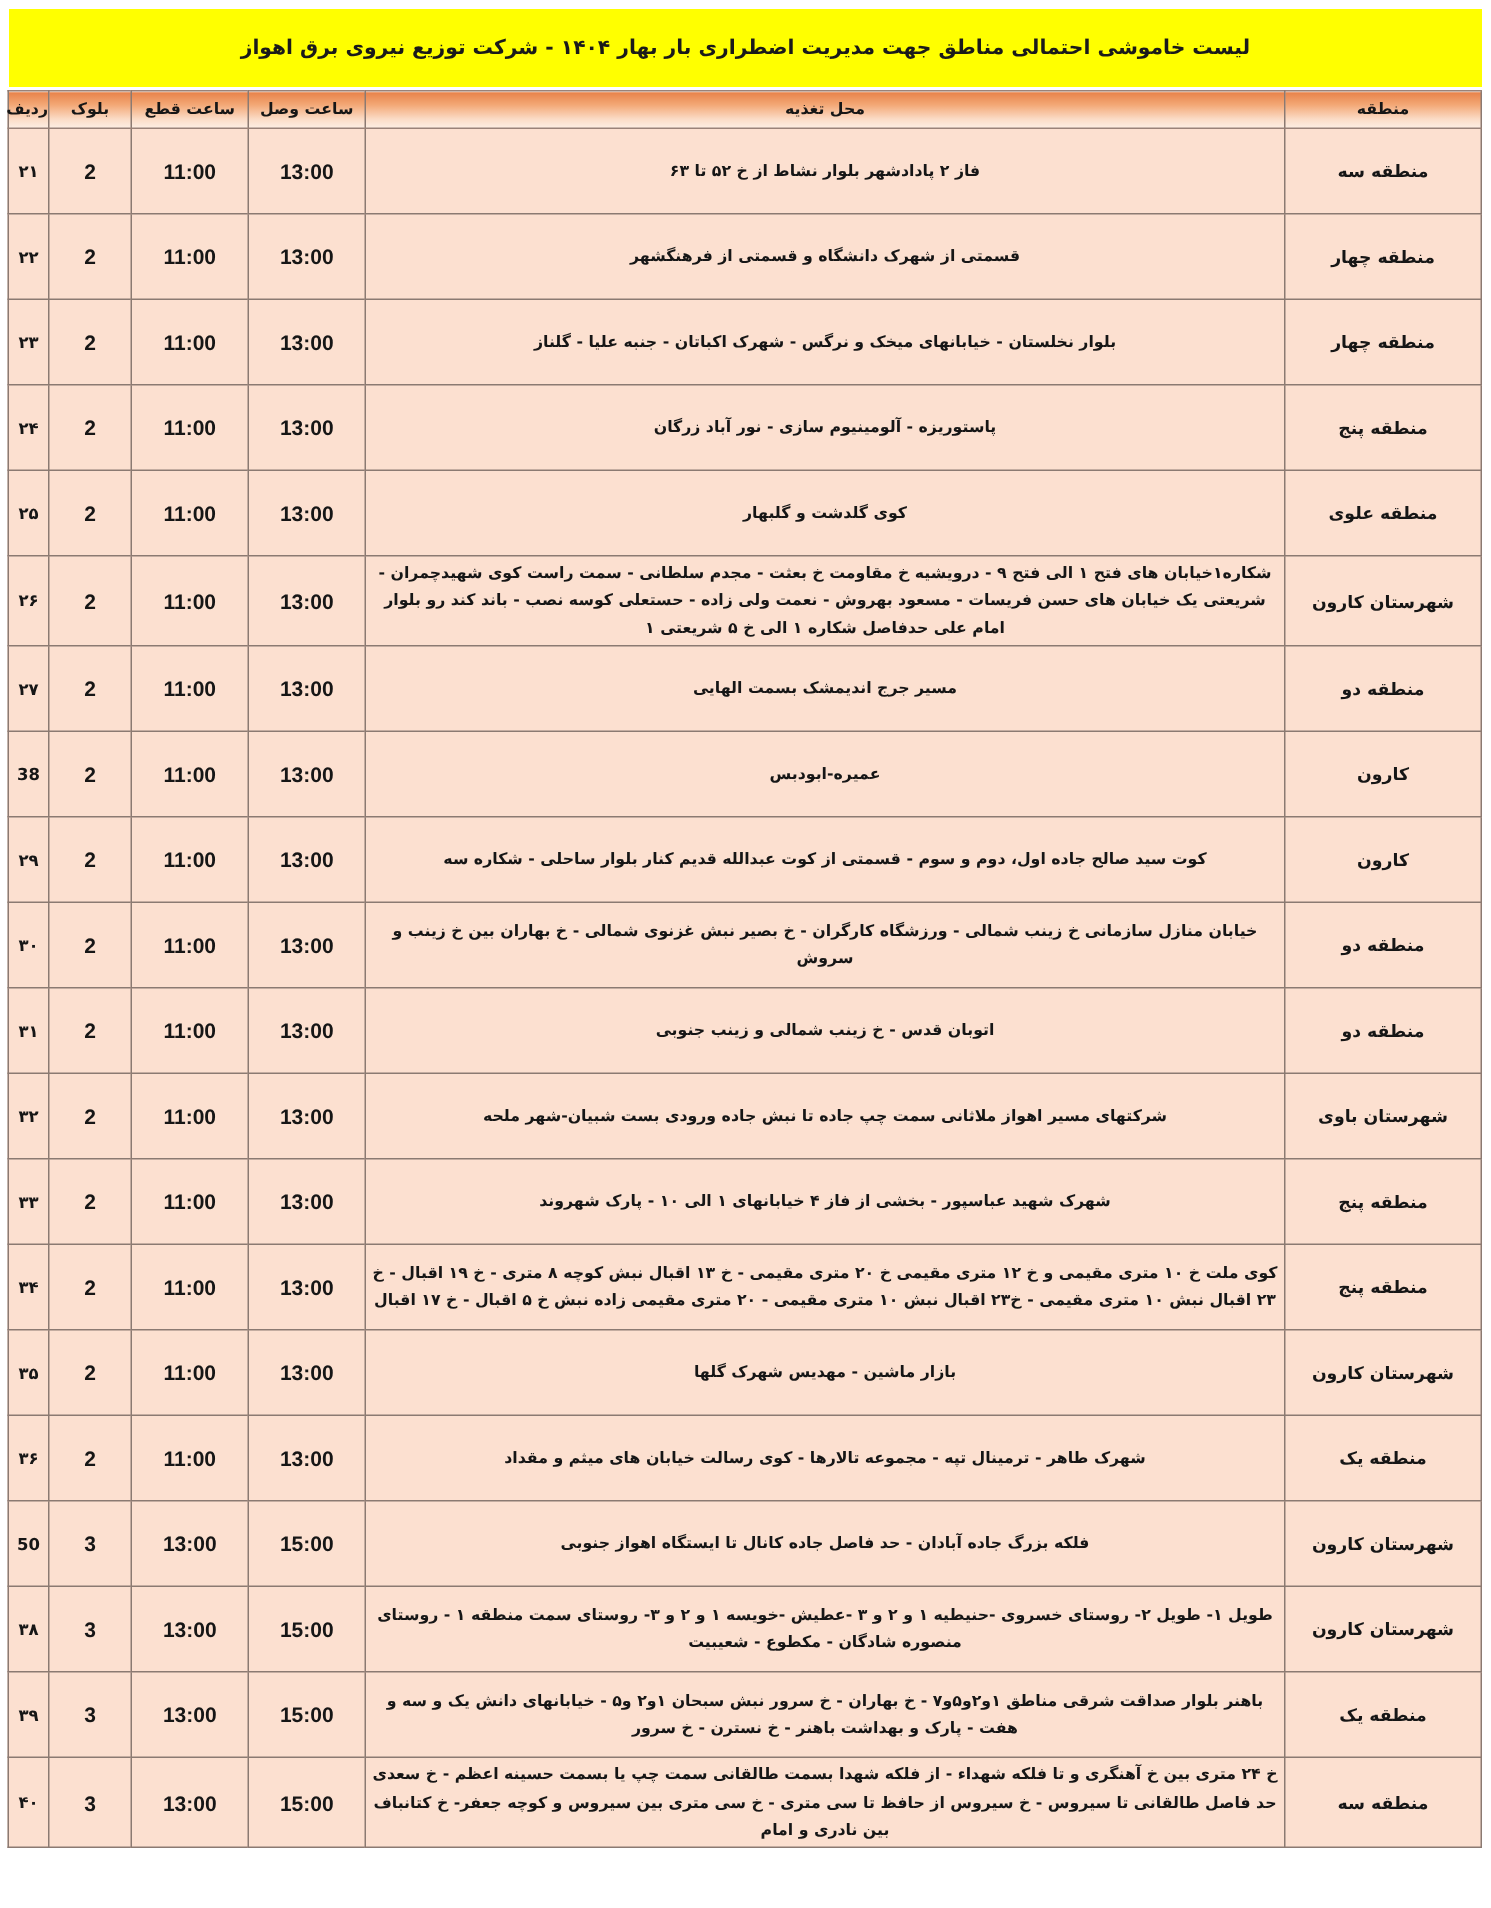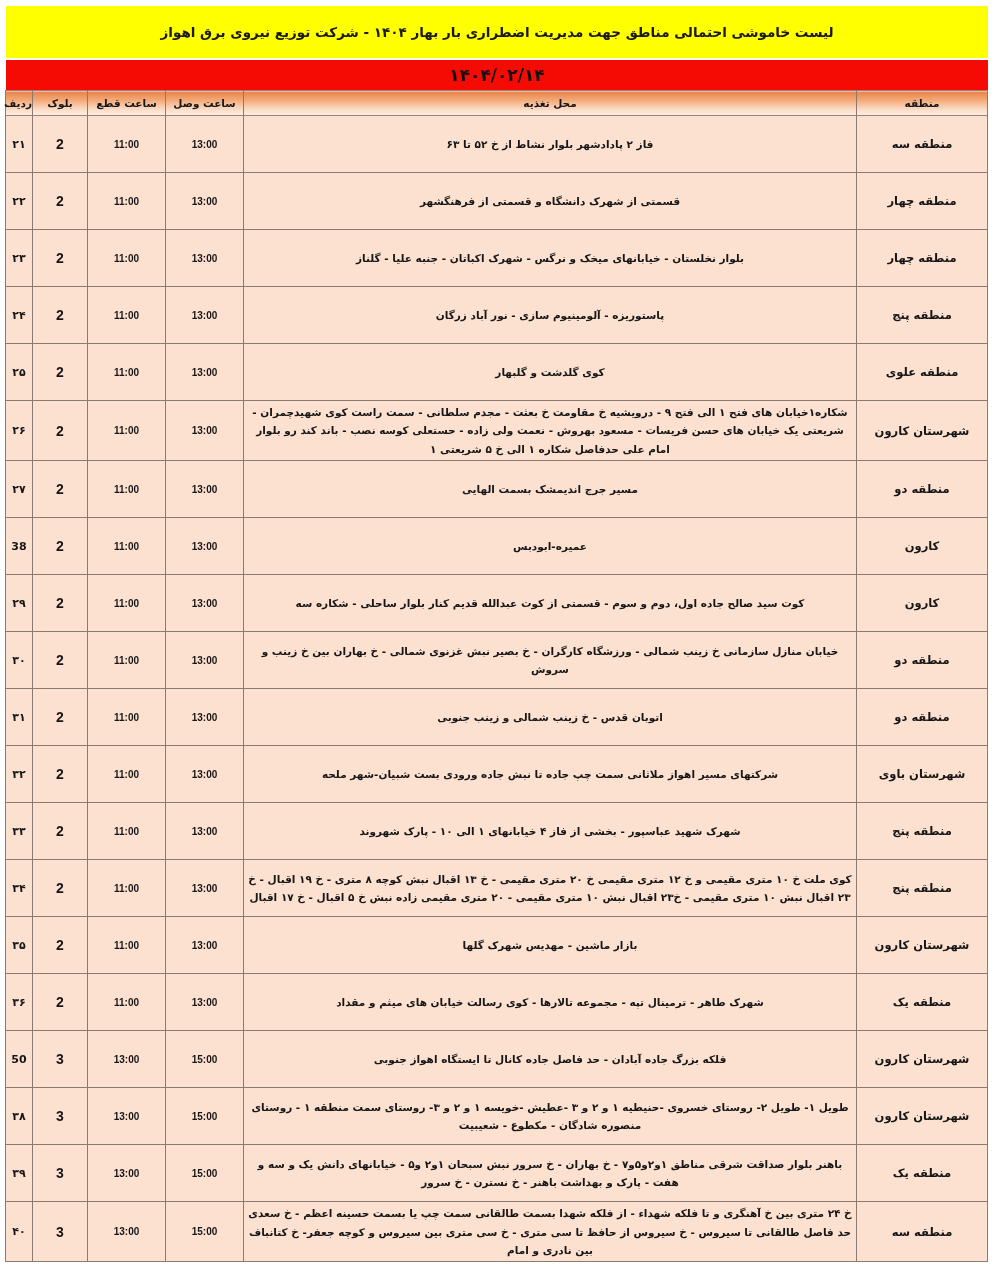--- a/index.html
+++ b/index.html
@@ -92,21 +92,21 @@
   td.cell-radif {
     font-size: 11px;
     font-weight: bold;
   }
   td.cell-blok {
     font-size: 14px;
     font-weight: bold;
     font-family: "Liberation Sans", sans-serif;
   }
   td.cell-time {
-    font-size: 10px;
+    font-size: 14px;
     font-weight: bold;
     font-family: "Liberation Sans", sans-serif;
     direction: ltr;
   }
   td.cell-mahal {
     font-size: 10.5px;
     font-weight: bold;
     line-height: 1.75;
     padding: 4px 10px;
     text-align: center;
@@ -120,23 +120,20 @@
 </style>
 </head>
 <body>
 
 <div class="page">
 
   <div class="title-banner">
     <div class="title-text">لیست خاموشی احتمالی مناطق جهت مدیریت اضطراری بار بهار ۱۴۰۴ - شرکت توزیع نیروی برق اهواز</div>
   </div>
 
-  <div class="date-banner">
-    <div class="date-text">۱۴۰۴/۰۲/۱۴</div>
-  </div>
 
   <table class="outage">
     <colgroup>
       <col class="c-mantaqe">
       <col class="c-mahal">
       <col class="c-vasl">
       <col class="c-qat">
       <col class="c-blok">
       <col class="c-radif">
     </colgroup>

